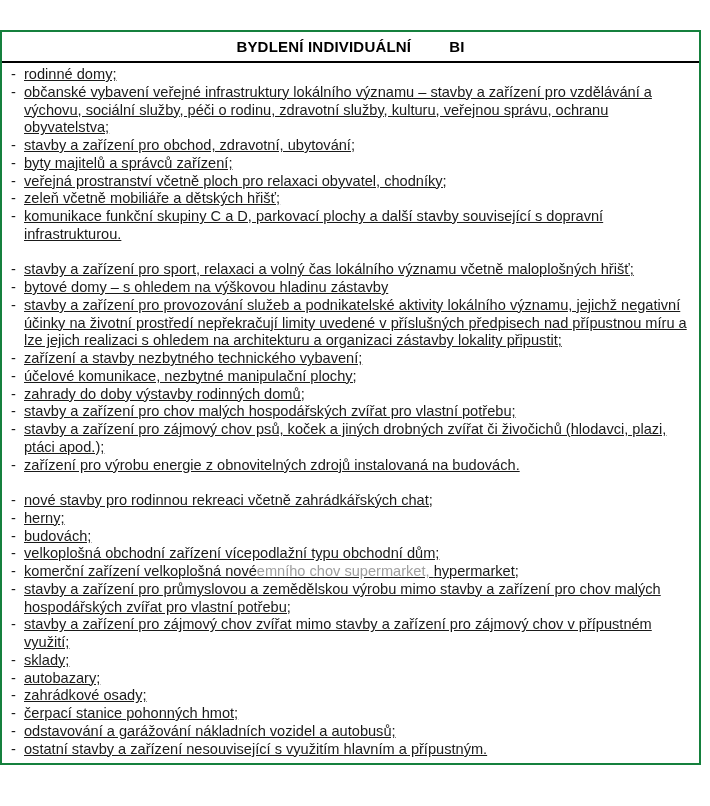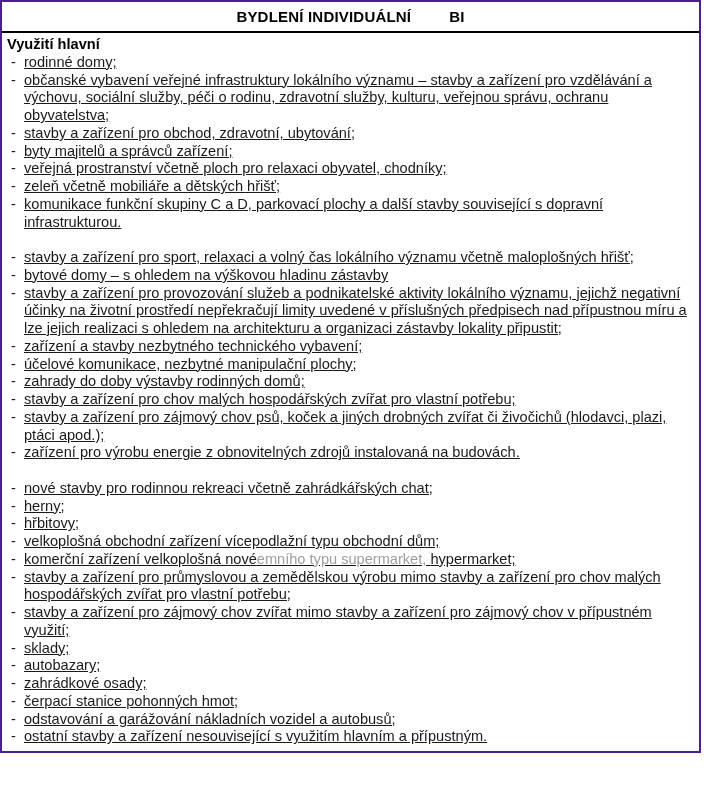--- a/index.html
+++ b/index.html
@@ -7,22 +7,23 @@
     padding: 0;
     width: 710px;
     height: 806px;
     background: #ffffff;
     font-family: "Liberation Sans", sans-serif;
     color: #1a1a1a;
   }
   .sheet {
     box-sizing: content-box;
     width: 697px;
-    border: 2px solid #4c1d95;
+    border: 2px solid #15803d;
     background: #ffffff;
+    margin-top: 30px;
   }
   .header-row {
     height: 29px;
     border-bottom: 2px solid #000000;
     display: flex;
     align-items: center;
     justify-content: center;
     gap: 38px;
     font-weight: bold;
     font-size: 15px;
@@ -64,21 +65,20 @@
 <div class="sheet">
 
   <div class="header-row">
     <span>BYDLENÍ INDIVIDUÁLNÍ</span>
     <span>BI</span>
   </div>
 
   <div class="body">
 
     <div class="section">
-      <div class="section-title">Využití hlavní</div>
       <div class="item">
           <span class="dash">-</span>
           <span class="txt">rodinné domy;</span>
         </div>
       <div class="item">
           <span class="dash">-</span>
           <span class="txt">občanské vybavení veřejné infrastruktury lokálního významu – stavby a zařízení pro vzdělávání a výchovu, sociální služby, péči o rodinu, zdravotní služby, kulturu, veřejnou správu, ochranu obyvatelstva;</span>
         </div>
       <div class="item">
           <span class="dash">-</span>
@@ -149,29 +149,29 @@
       <div class="item">
           <span class="dash">-</span>
           <span class="txt">nové stavby pro rodinnou rekreaci včetně zahrádkářských chat;</span>
         </div>
       <div class="item">
           <span class="dash">-</span>
           <span class="txt">herny;</span>
         </div>
       <div class="item">
           <span class="dash">-</span>
-          <span class="txt">hřbitovy;</span>
+          <span class="txt">budovách;</span>
         </div>
       <div class="item">
           <span class="dash">-</span>
           <span class="txt">velkoplošná obchodní zařízení vícepodlažní typu obchodní dům;</span>
         </div>
       <div class="item">
           <span class="dash">-</span>
-          <span class="txt"><span>komerční zařízení velkoplošná nové</span><span class="faded">emního typu supermarket, </span><span>hypermarket;</span></span>
+          <span class="txt"><span>komerční zařízení velkoplošná nové</span><span class="faded">emního chov supermarket, </span><span>hypermarket;</span></span>
         </div>
       <div class="item">
           <span class="dash">-</span>
           <span class="txt">stavby a zařízení pro průmyslovou a zemědělskou výrobu mimo stavby a zařízení pro chov malých hospodářských zvířat pro vlastní potřebu;</span>
         </div>
       <div class="item">
           <span class="dash">-</span>
           <span class="txt">stavby a zařízení pro zájmový chov zvířat mimo stavby a zařízení pro zájmový chov v přípustném využití;</span>
         </div>
       <div class="item">

